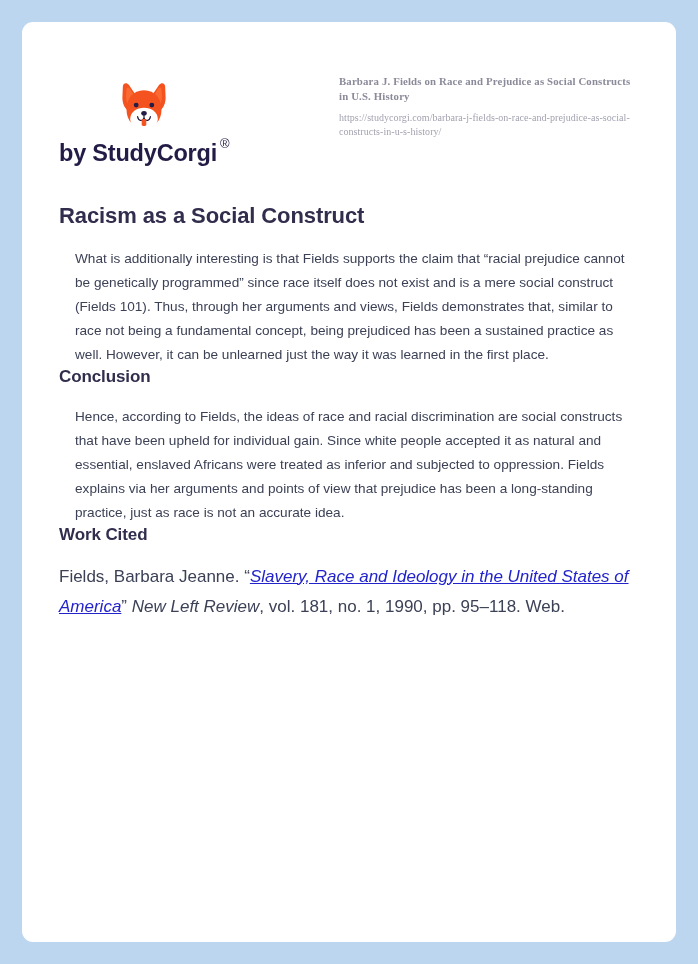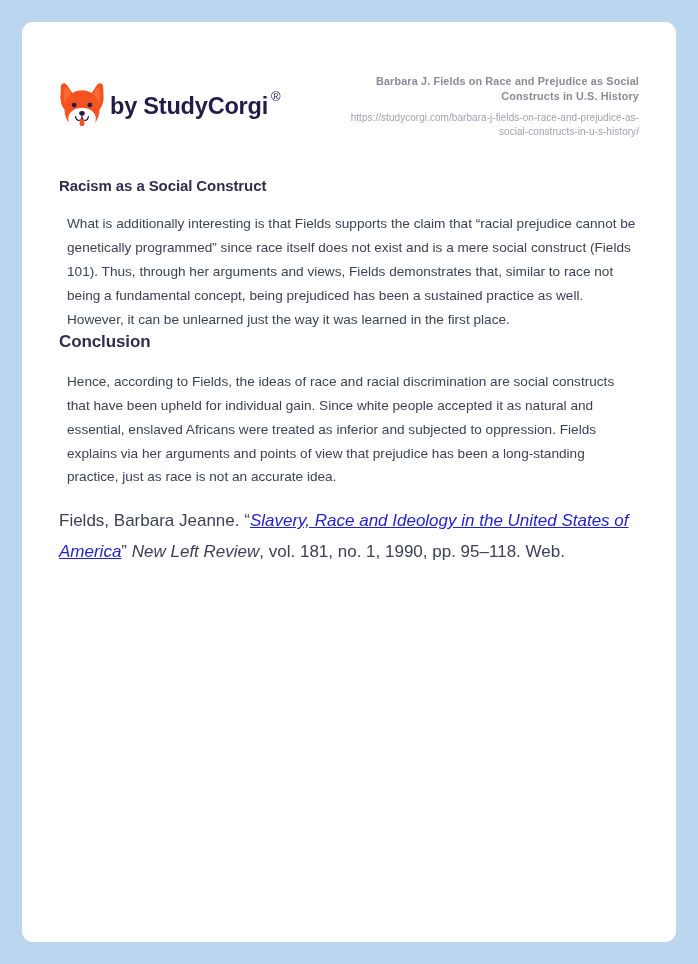--- a/index.html
+++ b/index.html
@@ -33,22 +33,23 @@
   
   .doc-header {
     display: flex;
     align-items: flex-start;
     justify-content: space-between;
     padding-top: 10px;
   }
   .brand {
     display: flex;
     align-items: center;
-    gap: 5px;
+    gap: 11px;
     padding-top: 14px;
+    flex-direction: column;
   }
   .corgi {
     width: 46px;
     height: 48px;
     flex: none;
     display: block;
   }
   .brand-name {
     font-size: 23.5px;
     font-weight: bold;
@@ -60,23 +61,24 @@
   .brand-reg {
     font-size: 13px;
     color: #221c46;
     vertical-align: super;
     font-weight: normal;
     margin-left: 3px;
     position: relative;
     top: -4px;
   }
   .header-meta {
-    text-align: right;
+    text-align: left;
     padding-top: 6px;
     max-width: 300px;
+    font-family: Liberation Serif, serif;
   }
   .doc-title {
     font-size: 10.8px;
     font-weight: bold;
     color: #8a8a99;
     line-height: 1.38;
     letter-spacing: 0.15px;
   }
   .doc-url {
     font-size: 10px;
@@ -84,34 +86,34 @@
     line-height: 1.42;
     margin-top: 7px;
     letter-spacing: 0.05px;
   }
 
   
   .content {
     padding-top: 38px;
   }
   h2.sec-head {
-    font-size: 15px;
+    font-size: 22px;
     font-weight: bold;
     color: #312e4d;
     margin: 0;
     letter-spacing: -0.1px;
   }
   h2.sec-head.sub {
     font-size: 17px;
   }
   p.para {
     font-size: 13.6px;
     color: #3c4156;
     line-height: 1.76;
-    margin: 18px 0 0 8px;
+    margin: 18px 0 0 16px;
     letter-spacing: 0.01px;
   }
   .sec-gap {
     margin-top: 33px;
   }
   .cite {
     font-size: 17px;
     color: #3c4156;
     line-height: 1.78;
     margin: 17px 0 0 0;
@@ -170,18 +172,19 @@
     </div>
 
     <div class="content">
 
       <h2 class="sec-head">Racism as a Social Construct</h2>
       <p class="para">What is additionally interesting is that Fields supports the claim that “racial prejudice cannot be genetically programmed” since race itself does not exist and is a mere social construct (Fields 101). Thus, through her arguments and views, Fields demonstrates that, similar to race not being a fundamental concept, being prejudiced has been a sustained practice as well. However, it can be unlearned just the way it was learned in the first place.</p>
 
       <h2 class="sec-head sub sec-gap">Conclusion</h2>
       <p class="para">Hence, according to Fields, the ideas of race and racial discrimination are social constructs that have been upheld for individual gain. Since white people accepted it as natural and essential, enslaved Africans were treated as inferior and subjected to oppression. Fields explains via her arguments and points of view that prejudice has been a long-standing practice, just as race is not an accurate idea.</p>
 
+      <h2 class="sec-head sub sec-gap">Work Cited</h2>
       <p class="cite"><span>Fields, Barbara Jeanne. </span><span>“</span><a href="#">Slavery, Race and Ideology in the United States of America</a><span>” </span><em>New Left Review</em><span>, vol. 181, no. 1, 1990, pp. 95–118. Web.</span></p>
 
     </div>
 
   </div>
 </div>
 
 </body></html>

